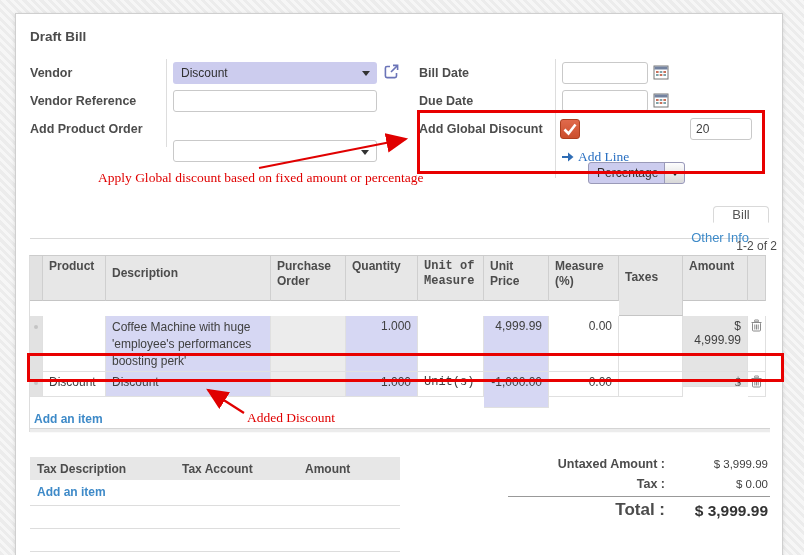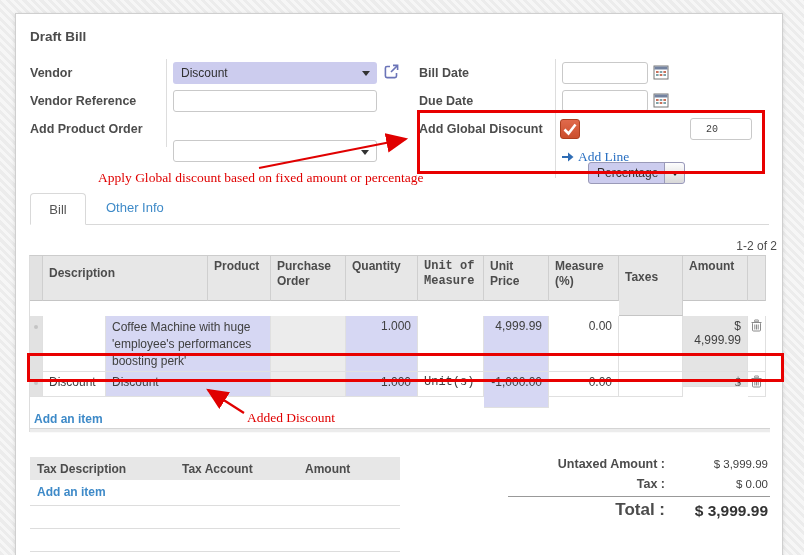--- a/index.html
+++ b/index.html
@@ -16,22 +16,22 @@
     position:absolute; left:15px; top:13px; width:768px; height:542px;
     background:#fff; border:1px solid #cfcfcf; border-bottom:none;
     box-shadow:0 1px 4px rgba(0,0,0,.12); box-sizing:border-box;
   }
   .abs{position:absolute;}
   .lbl{font-weight:bold; color:#4c4c4c; font-size:12.5px; white-space:nowrap;}
   .title{font-weight:bold; color:#4c4c4c; font-size:13.5px;}
   .vline{width:1px; background:#ddd;}
   .inp{
     box-sizing:border-box; height:22px; background:#fff;
-    border:1px solid #c9c9c9; border-radius:3px; font-family:Liberation Mono, monospace;
-    font-size:10px; color:#404040; padding:2px 15px; outline:none;
+    border:1px solid #c9c9c9; border-radius:3px; font-family:Liberation Sans, sans-serif;
+    font-size:12px; color:#404040; padding:2px 5px; outline:none;
   }
   .sel{
     box-sizing:border-box; height:22px; border-radius:3px; position:relative;
     font-size:12px; color:#303030; line-height:20px; padding:1px 18px 0 8px;
     cursor:pointer; white-space:nowrap;
   }
   .sel-lav{background:#ccccee;}
   .sel-white{background:#fff; border:1px solid #c9c9c9;}
   .caret{
     position:absolute; right:7px; top:9px; width:0; height:0;
@@ -181,37 +181,37 @@
       <line x1="0" y1="5" x2="7" y2="5" stroke="#2f6db5" stroke-width="2"></line>
       <polygon points="6,0.5 11.5,5 6,9.5" fill="#2f6db5"></polygon>
     </svg>
     <span class="addline">Add Line</span>
   </div>
 
   <div class="abs redbox" style="left:417px; top:110px; width:348px; height:64px;"></div>
 
   <div class="abs note" style="left:98px; top:170px;">Apply Global discount based on fixed amount or percentage</div>
 
-  <div id="tabbar" class="abs" style="left:30px; top:192px; width:739px; height:32px;">
+  <div id="tabbar" class="abs" style="left:30px; top:206px; width:739px; height:32px;flex-direction:column;">
     <div class="tab-active">
       <span>Bill</span>
     </div>
     <div class="tab-plain">
       <span>Other Info</span>
     </div>
   </div>
 
   <div class="abs" style="top:239px; right:27px; color:#4c4c4c; cursor:pointer;">1-2 of 2</div>
 
   <div id="btable" class="abs" style="left:29px; top:255px; width:736px;">
 
     <div class="brow">
       <div class="c hc hnd w-handle" style="height:45px;"></div>
+      <div class="c hc w-product" style="height:45px;">Product</div>
       <div class="c hc w-desc" style="height:45px; padding-top:10px;">Description</div>
-      <div class="c hc w-product" style="height:45px;">Product</div>
       <div class="c hc w-po" style="height:45px;">Purchase Order</div>
       <div class="c hc w-qty" style="height:45px;">Quantity</div>
       <div class="c hc w-uom" style="height:45px;">Unit of Measure</div>
       <div class="c hc w-price" style="height:45px;">Unit Price</div>
       <div class="c hc w-disc" style="height:45px;">Measure (%)</div>
       <div class="c hc w-tax" style="height:60px; padding-top:14px;">Taxes</div>
       <div class="c hc w-amt" style="height:45px;">Amount</div>
       <div class="c hc w-del" style="height:45px; padding:0;"></div>
     </div>
 

